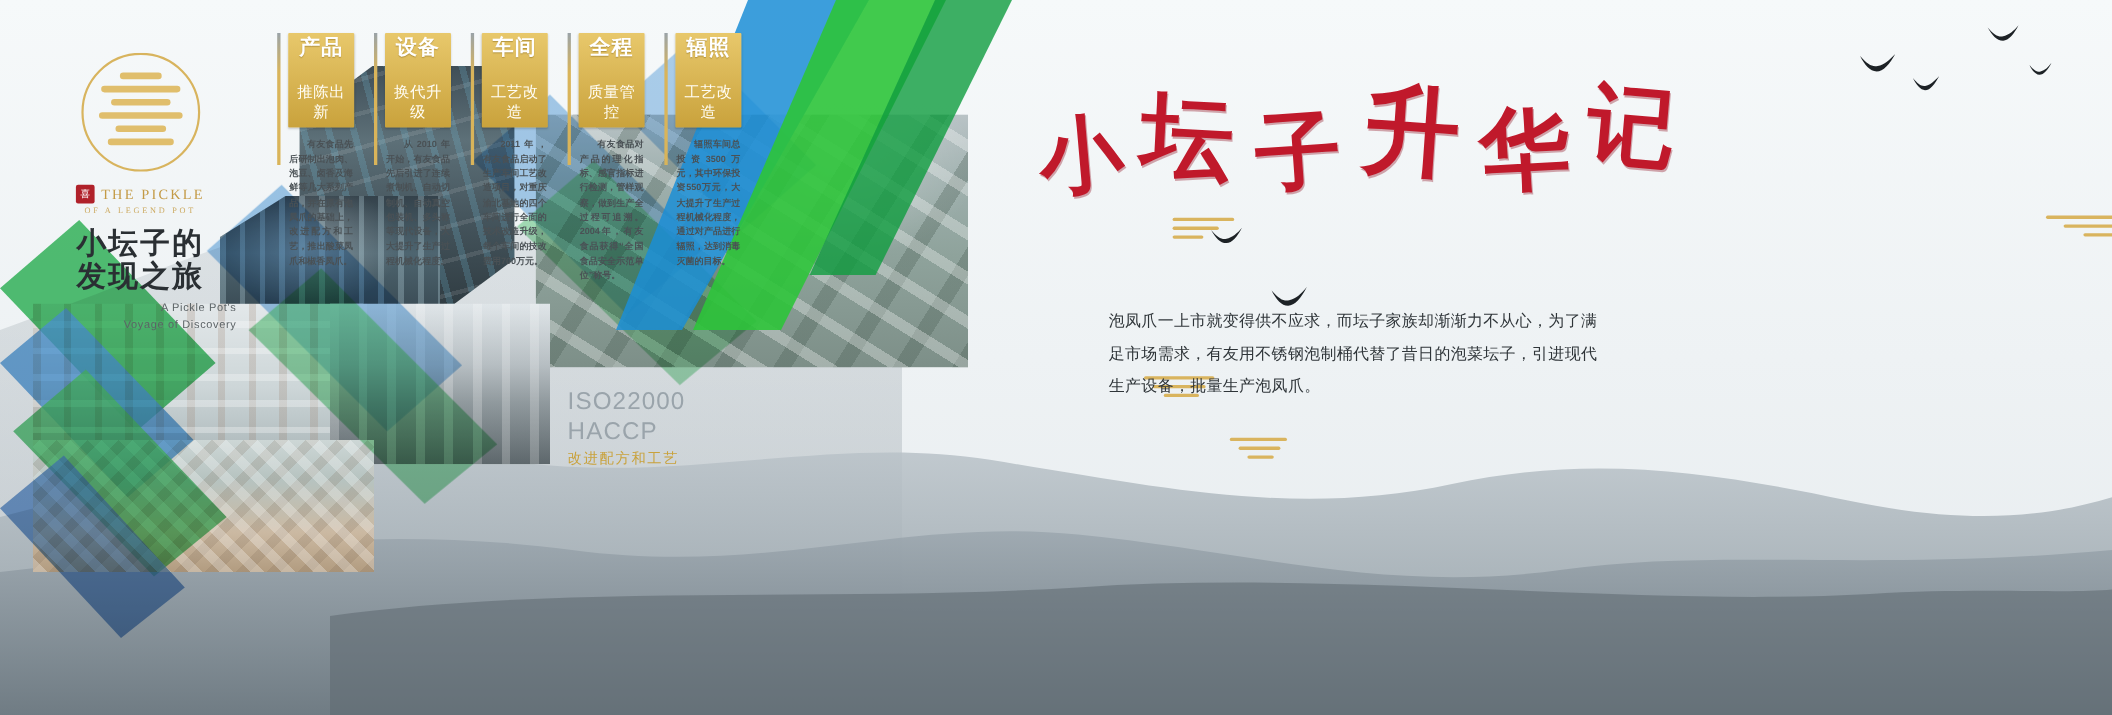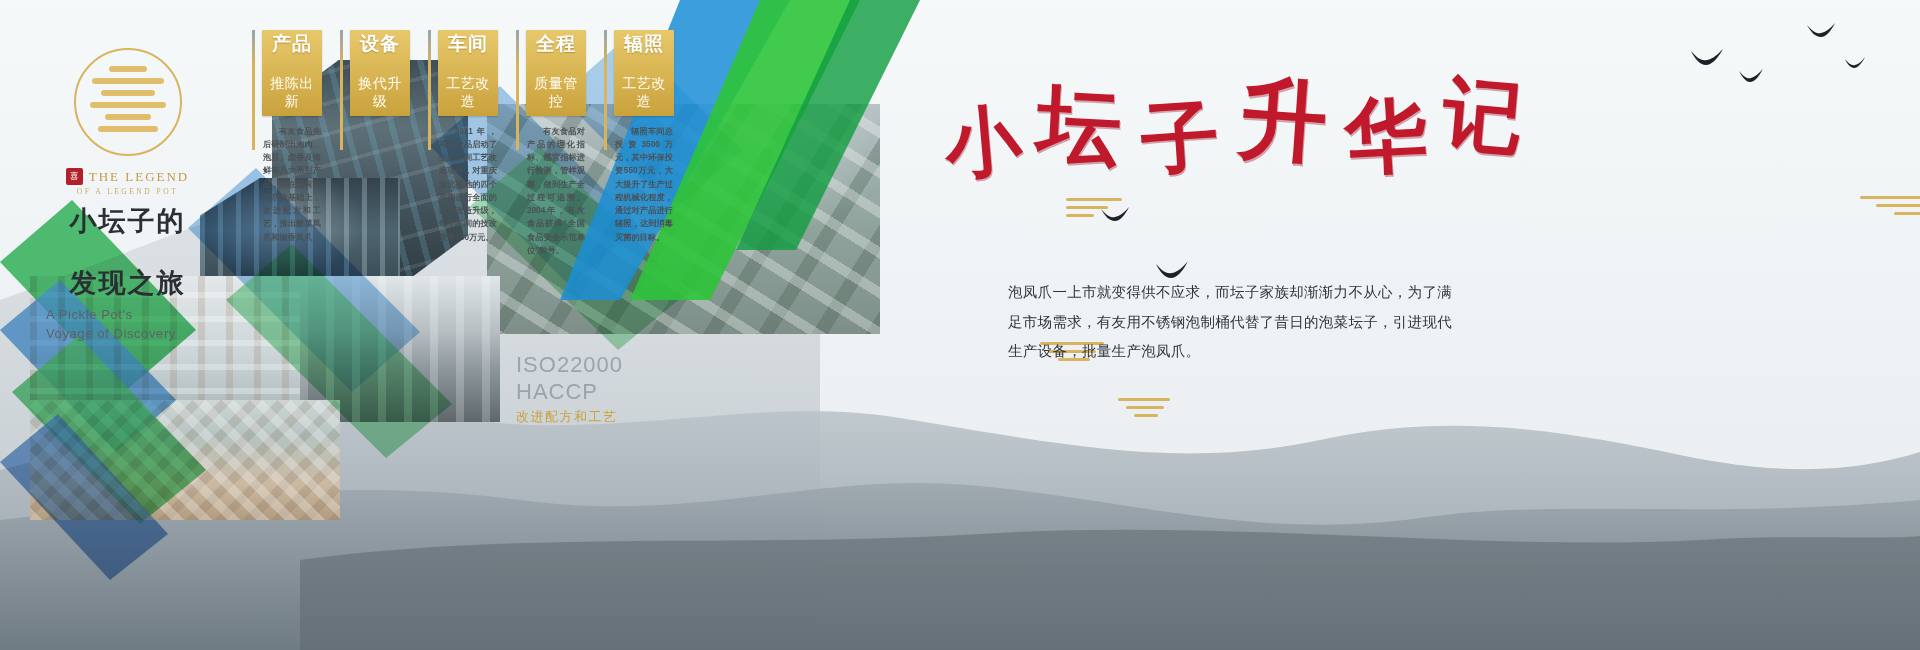--- a/index.html
+++ b/index.html
@@ -86,22 +86,22 @@
   .seal span{position:absolute;left:50%;transform:translateX(-50%);height:6px;border-radius:3px;
     background:#e0be6c;}
   .legend{margin-top:12px;display:flex;align-items:center;justify-content:center;gap:6px;}
   .legend .chop{width:17px;height:17px;background:#b0212a;border-radius:2px;color:#fff;
     font-size:9px;line-height:17px;text-align:center;}
   .legend .ltxt{color:#c39a45;font-family:"Liberation Serif",serif;font-size:13px;
     letter-spacing:2px;}
   .legend2{color:#cdab63;font-family:"Liberation Serif",serif;font-size:7.5px;
     letter-spacing:2.5px;margin-top:2px;}
   .cn1{margin-top:10px;color:#2a2f33;font-size:27px;font-weight:700;letter-spacing:2px;line-height:1.12;}
-  .cn2{color:#2a2f33;font-size:27px;font-weight:700;letter-spacing:2px;line-height:1.12;margin-top:32px;}
-  .en1{margin-top:8px;color:#5c6366;font-size:13px;line-height:1.45;letter-spacing:.6px;text-align:left;padding-left:6px;}
+  .cn2{color:#2a2f33;font-size:27px;font-weight:700;letter-spacing:2px;line-height:1.12;}
+  .en1{margin-top:8px;color:#5c6366;font-size:10px;line-height:1.45;letter-spacing:.6px;text-align:right;padding-left:6px;}
 
   
   .iso{position:absolute;left:516px;top:352px;z-index:7;}
   .iso .l{color:#9aa4ab;font-size:22px;letter-spacing:1px;line-height:1.22;font-weight:400;}
   .iso .c{color:#c9a23c;font-size:13px;letter-spacing:1.5px;margin-top:2px;}
 
   
   .title{position:absolute;left:945px;top:70px;width:560px;height:125px;z-index:9;}
   .title .ch{position:absolute;color:#c0192b;font-weight:700;
      font-family:"Liberation Serif",serif;line-height:1;
@@ -196,21 +196,21 @@
     <div class="seal">
       <span style="top:16px;width:38px;"></span>
       <span style="top:28px;width:72px;"></span>
       <span style="top:40px;width:54px;"></span>
       <span style="top:52px;width:76px;"></span>
       <span style="top:64px;width:46px;"></span>
       <span style="top:76px;width:60px;"></span>
     </div>
     <div class="legend">
       <span class="chop">喜</span>
-      <span class="ltxt">THE LEGEND</span>
+      <span class="ltxt">THE PICKLE</span>
     </div>
     <div class="legend2">OF A LEGEND POT</div>
     <div class="cn1">小坛子的</div>
     <div class="cn2">发现之旅</div>
     <div class="en1">
       <div>A Pickle Pot's</div>
       <div>Voyage of Discovery</div>
     </div>
   </div>
 
@@ -222,20 +222,21 @@
         <span class="sm">推陈出新</span>
       </div>
       <div class="body">有友食品先后研制出泡肉、泡豆、卤香及海鲜等几大系列产品，并在原有泡凤爪的基础上，改进配方和工艺，推出酸菜凤爪和椒香凤爪。</div>
     </div>
     <div class="card">
       <div class="rail"></div>
       <div class="hd">
         <span class="big">设备</span>
         <span class="sm">换代升级</span>
       </div>
+      <div class="body">从2010年开始，有友食品先后引进了连续煮制机、自动切制机、自动真空包装机、多头称等现代设备，大大提升了生产过程机械化程度。</div>
     </div>
     <div class="card">
       <div class="rail"></div>
       <div class="hd">
         <span class="big">车间</span>
         <span class="sm">工艺改造</span>
       </div>
       <div class="body">2011年，有友食品启动了生产车间工艺改造项目，对重庆渝北基地的四个车间进行全面的技术改造升级，每个车间的技改费用700万元。</div>
     </div>
     <div class="card">

